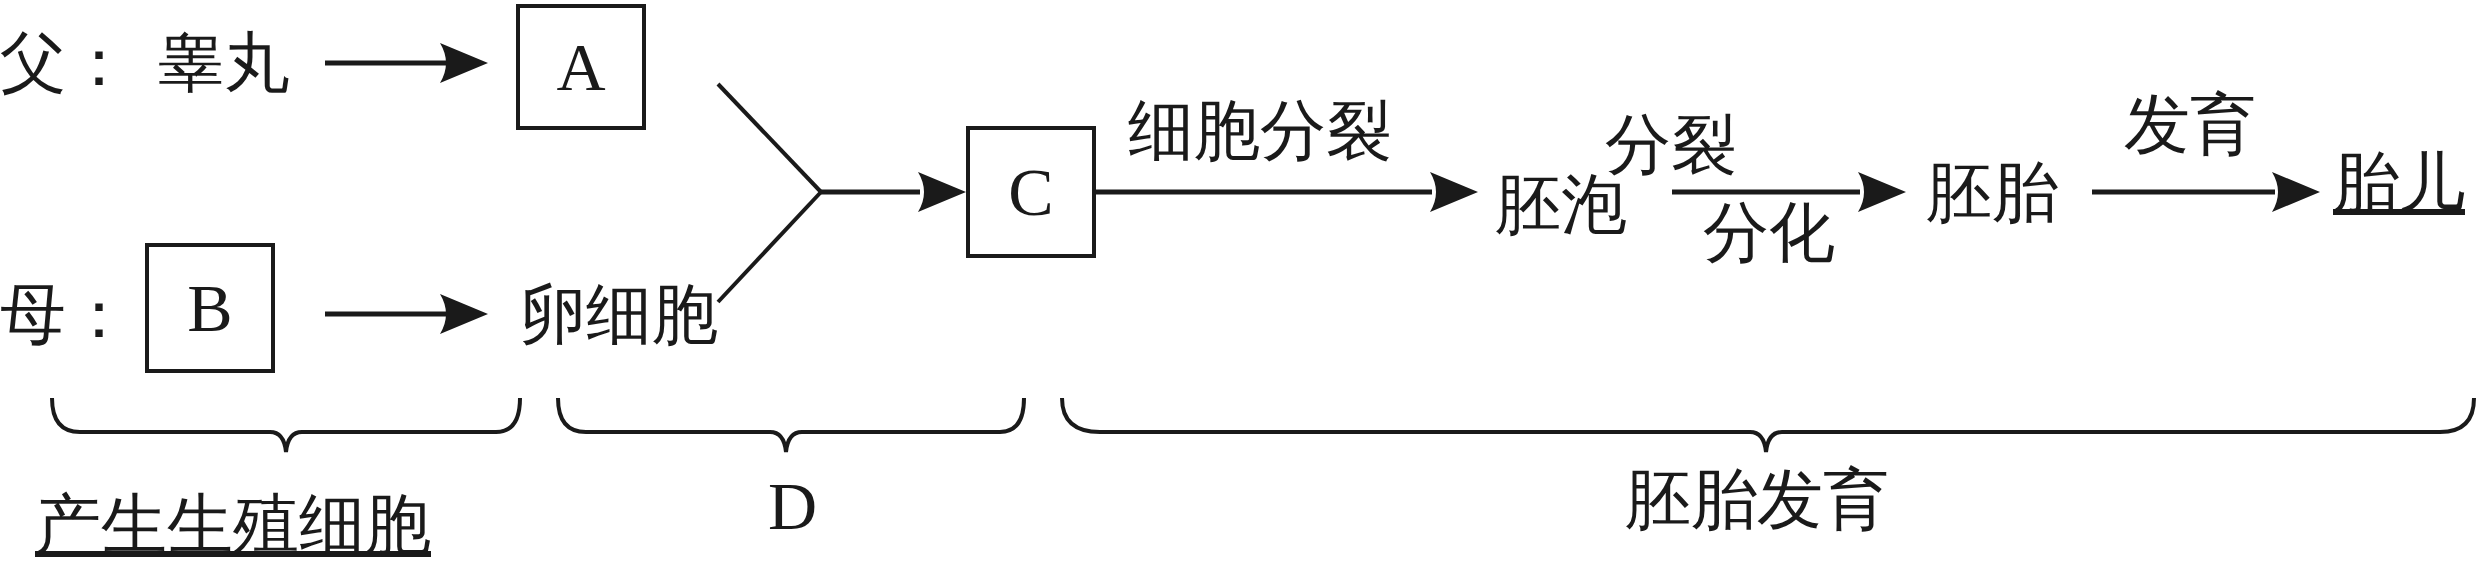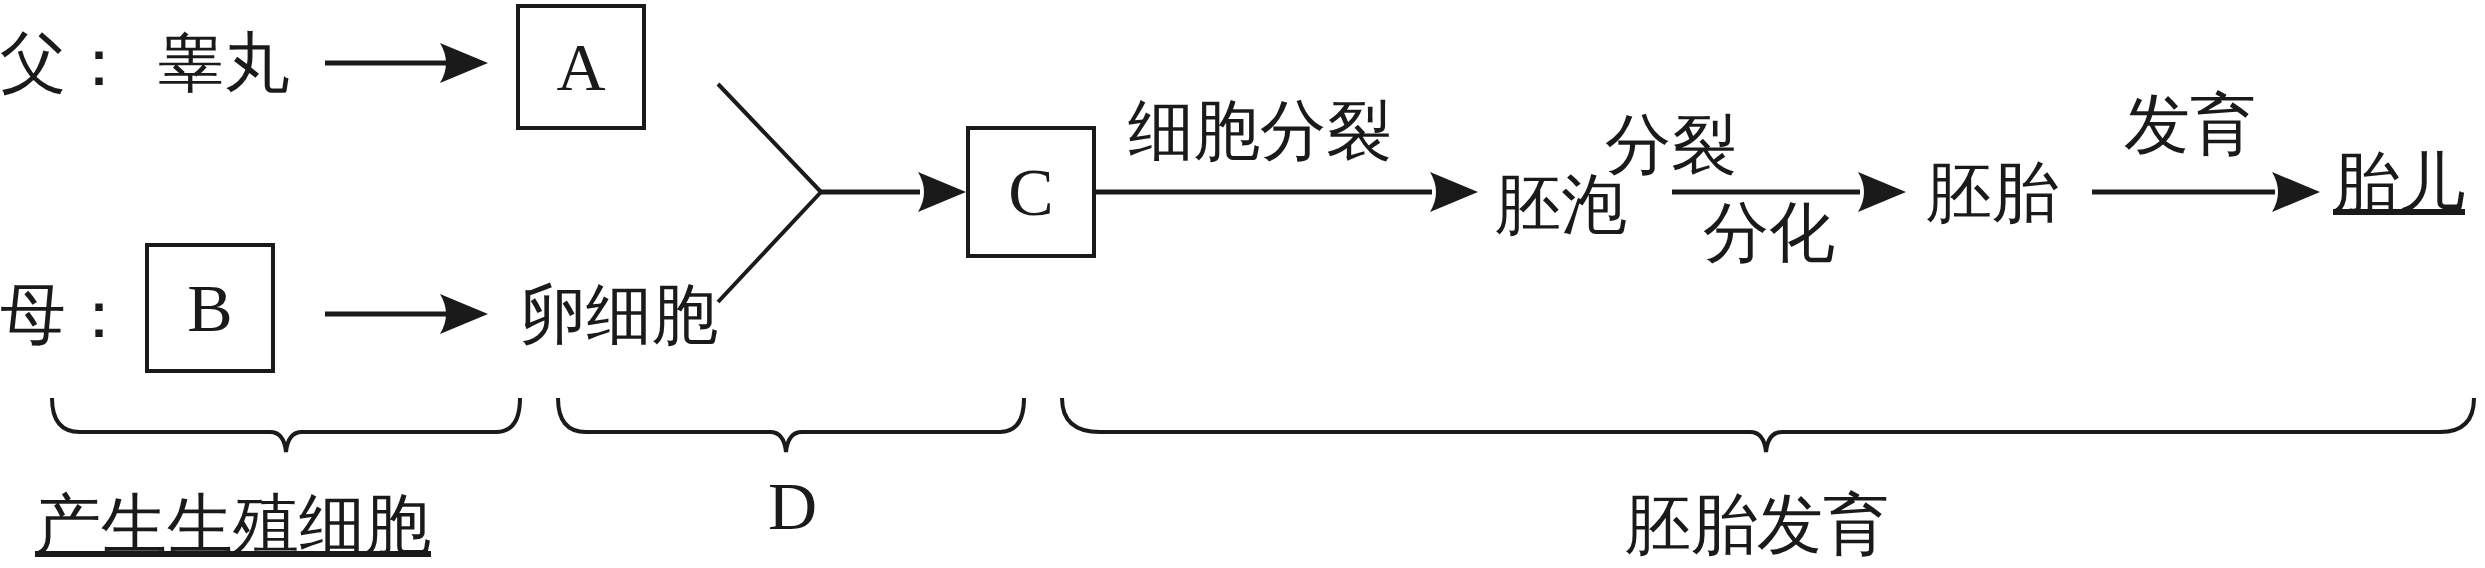--- a/index.html
+++ b/index.html
@@ -69,13 +69,13 @@
 <div class="lbl cjk" style="left:1128px; top:98px;">细胞分裂</div>
 <div class="lbl cjk" style="left:1495px; top:172px;">胚泡</div>
 <div class="lbl cjk" style="left:1605px; top:112px;">分裂</div>
 <div class="lbl cjk" style="left:1703px; top:200px;">分化</div>
 <div class="lbl cjk" style="left:1926px; top:160px;">胚胎</div>
 <div class="lbl cjk" style="left:2124px; top:92px;">发育</div>
 <div class="lbl cjk" style="left:2333px; top:150px;text-decoration:underline;">胎儿</div>
 
 <div class="lbl cjk" style="left:35px; top:492px;text-decoration:underline;">产生生殖细胞</div>
 <div class="lbl latin" style="left:768px; top:472px;">D</div>
-<div class="lbl cjk" style="left:1625px; top:492px;">胚胎发育</div>
+<div class="lbl cjk" style="left:1625px; top:467px;">胚胎发育</div>
 
 </body></html>

